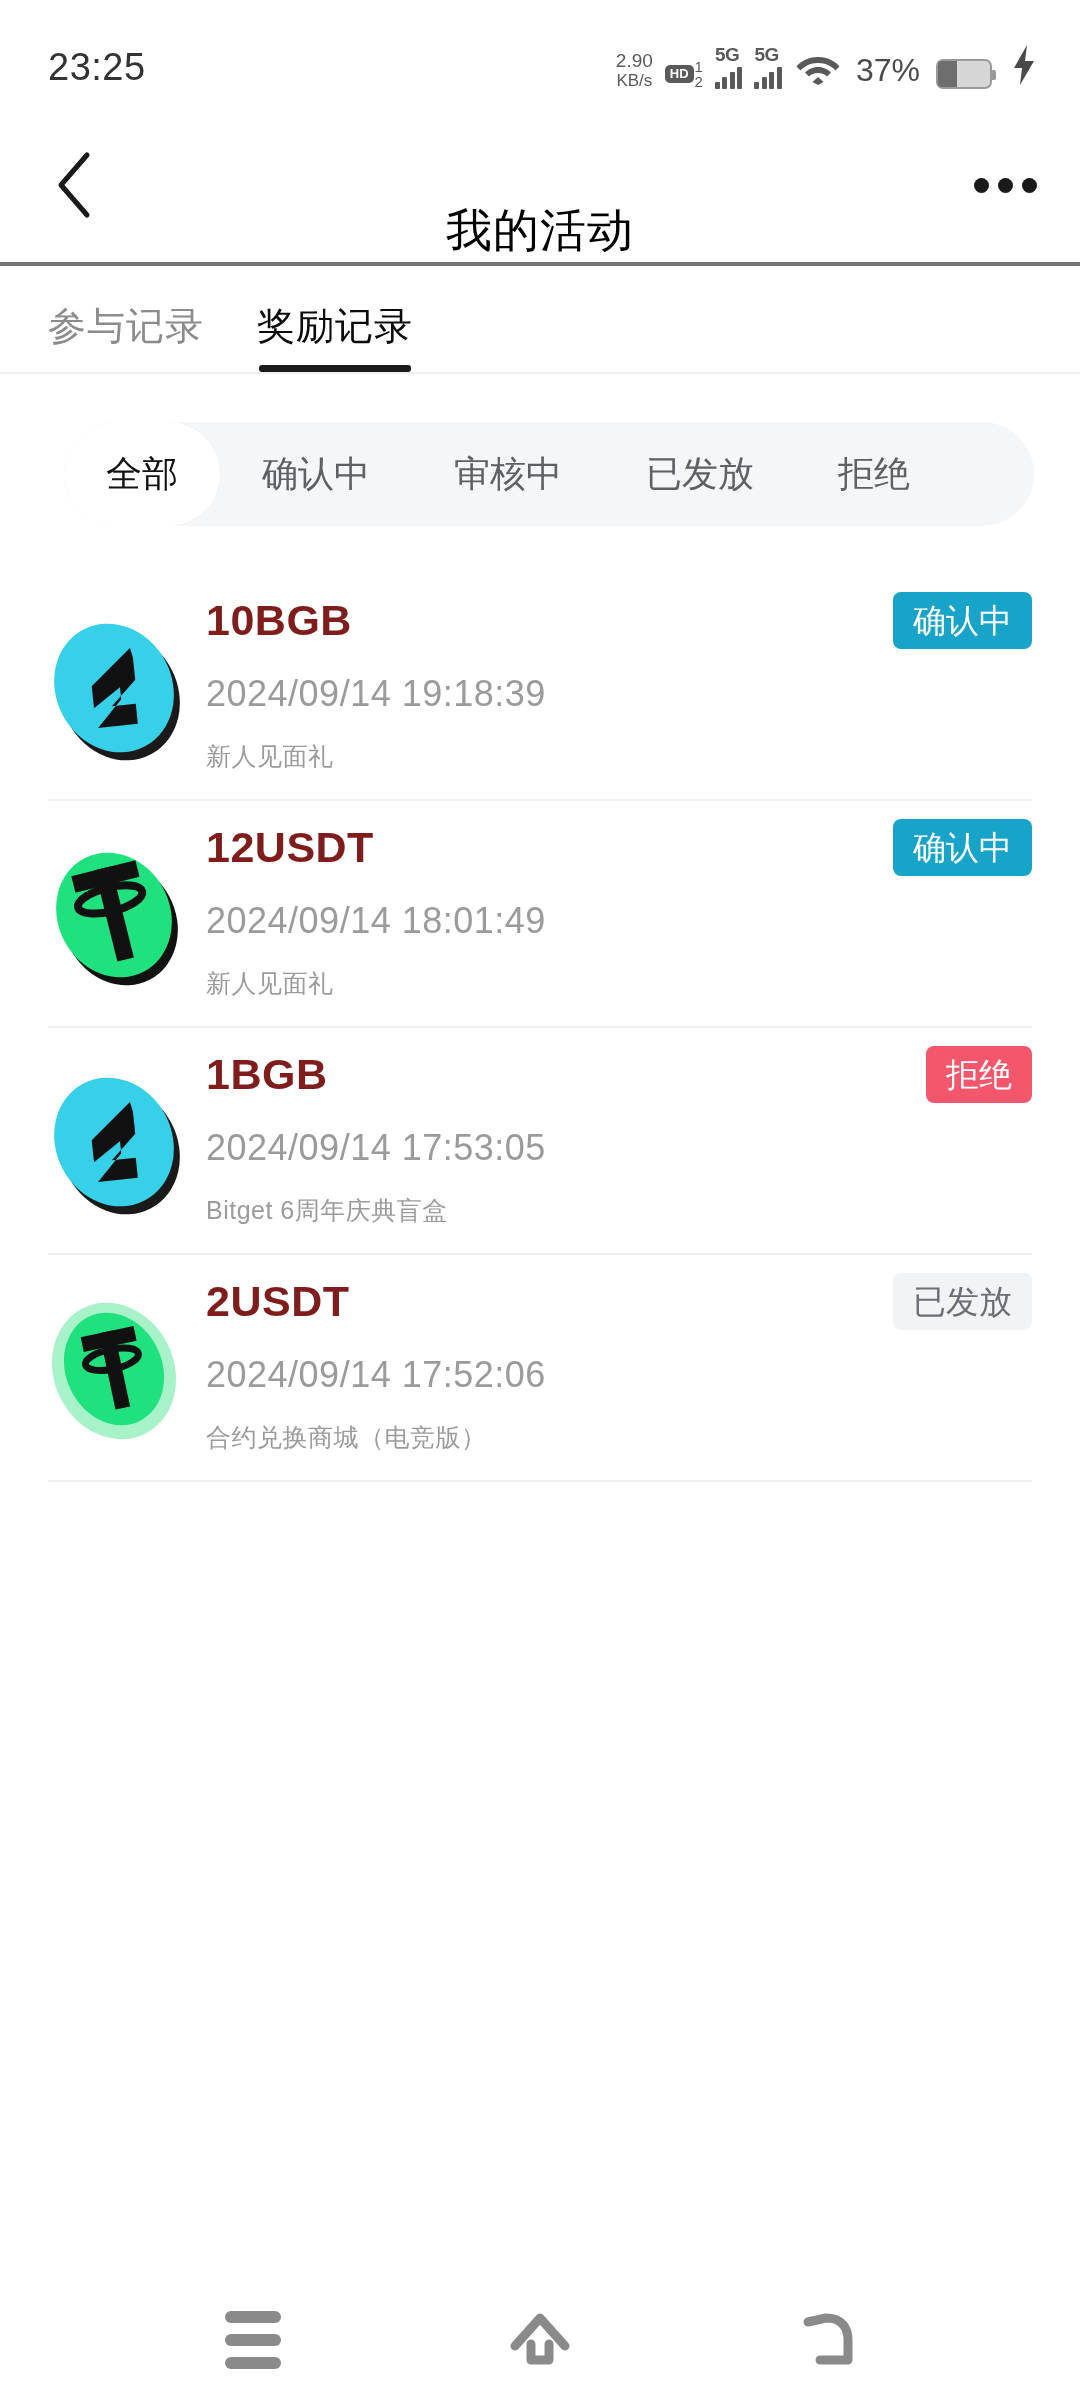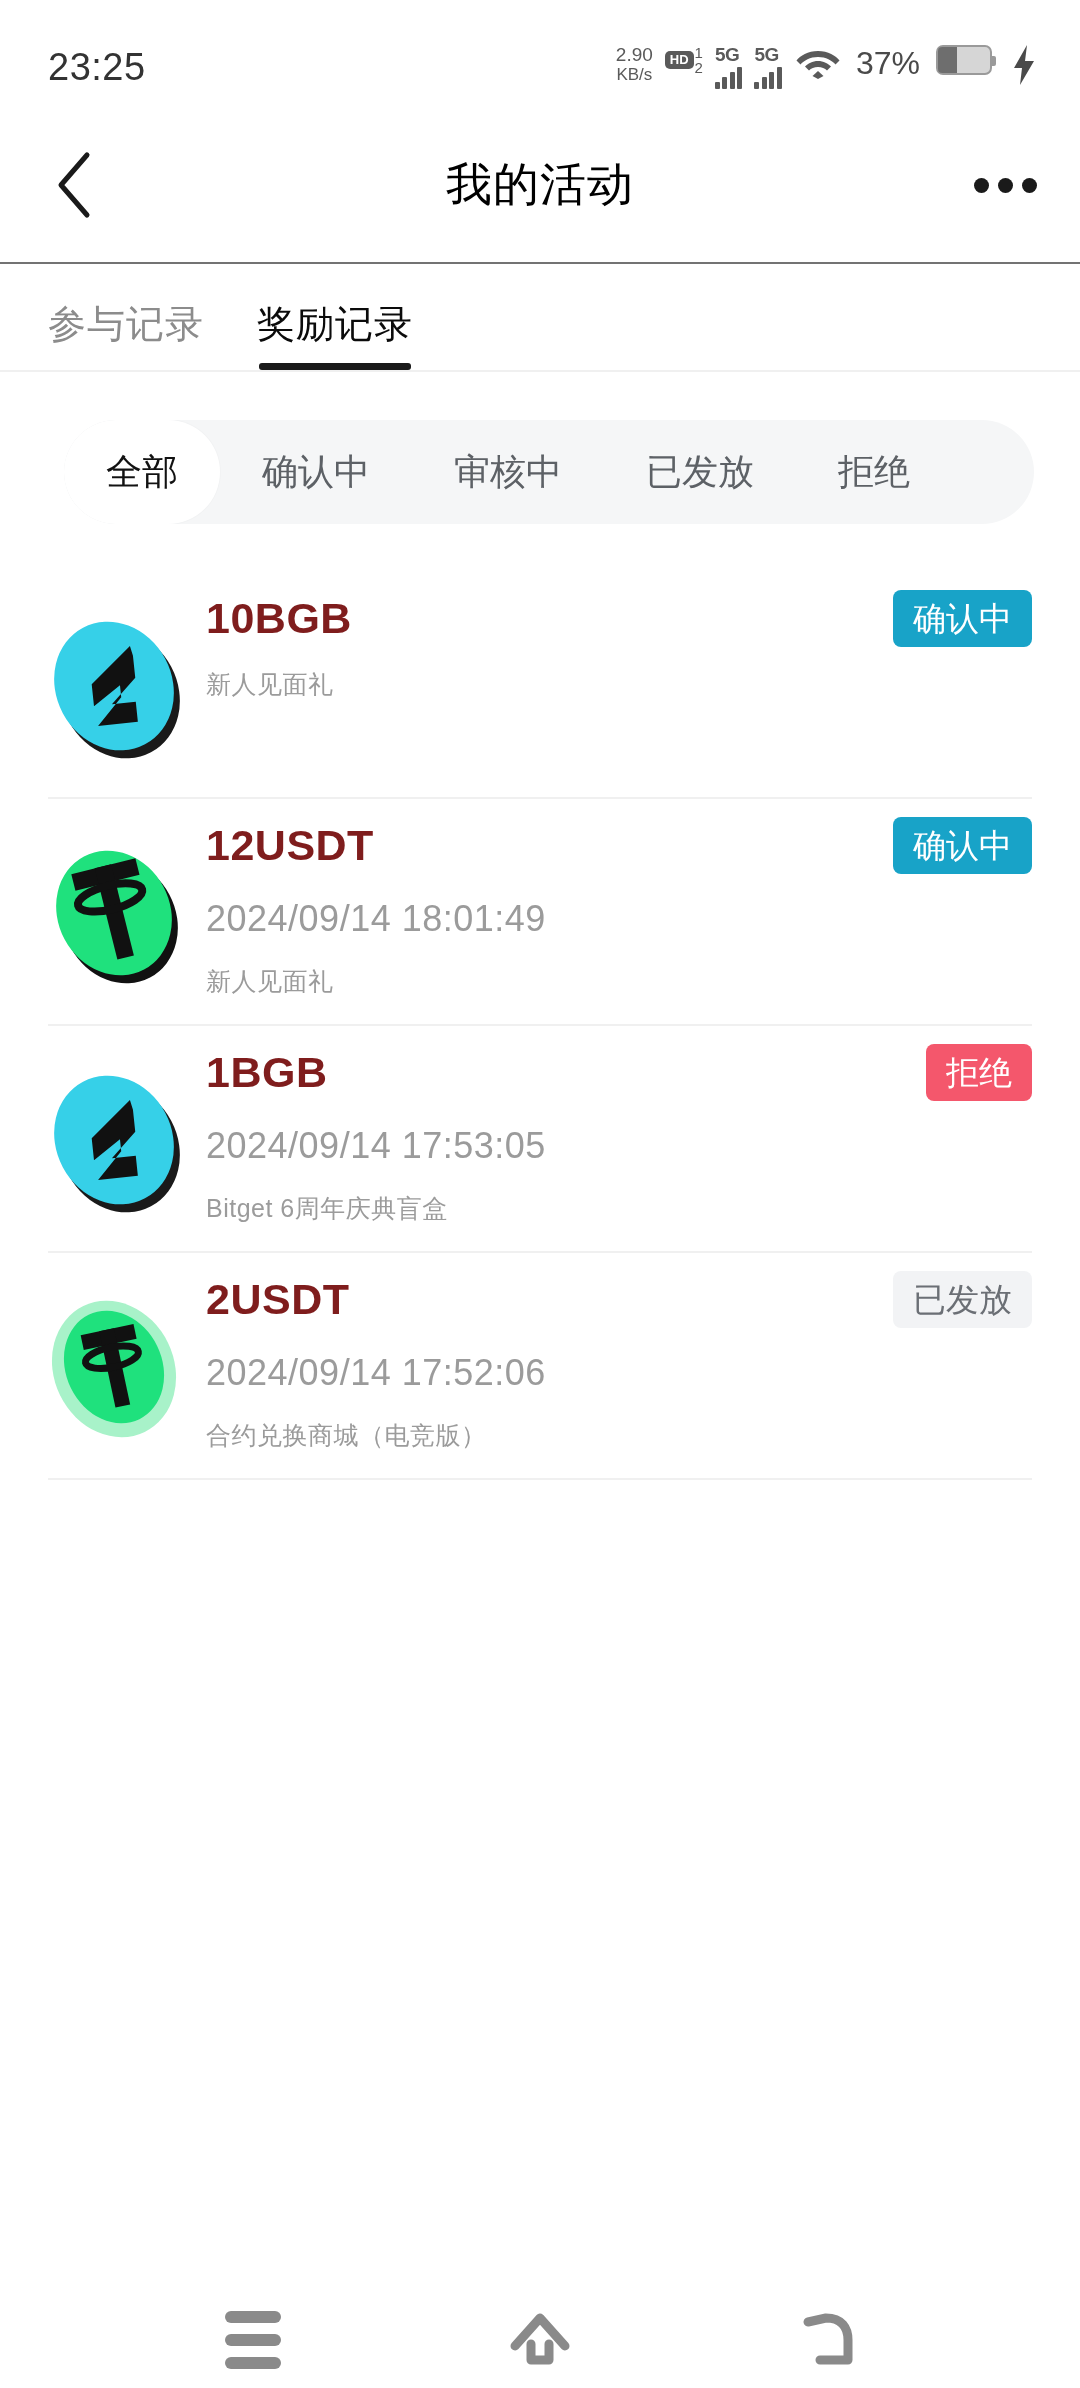--- a/index.html
+++ b/index.html
@@ -34,21 +34,21 @@
     padding: 0 44px 0 48px;
     box-sizing: border-box;
   }
   .status-time {
     font-size: 38px;
     color: #333333;
     letter-spacing: 0.5px;
   }
   .status-right {
     display: flex;
-    align-items: flex-start;
+    align-items: flex-end;
     gap: 12px;
   }
   .net-speed {
     display: flex;
     flex-direction: column;
     align-items: center;
     line-height: 1;
     color: #5a5a5a;
   }
   .net-speed .val { font-size: 19px; }
@@ -114,22 +114,22 @@
     width: 37%; background: #6e6e6e; border-radius: 4px 0 0 4px;
   }
   .bolt { margin-left: 8px; }
 
   
   .header {
     height: 154px;
     flex: 0 0 154px;
     position: relative;
     display: flex;
-    align-items: center;
-    border-bottom: 2px solid #737373;
+    align-items: flex-end;
+    border-bottom: 4px solid #737373;
   }
   .back-btn {
     position: absolute; left: 30px; top: 50%; transform: translateY(-50%);
     width: 90px; height: 90px; display: flex; align-items: center; justify-content: center;
   }
   .header-title {
     width: 100%; text-align: center;
     font-size: 46px; color: #000000; font-weight: 500;
     letter-spacing: 1px;
   }
@@ -373,20 +373,21 @@
     <div class="reward-item">
       <div class="coin">
         <svg width="140" height="150" viewBox="0 0 140 150">
           <ellipse cx="72" cy="82" rx="58" ry="66" transform="rotate(-28 72 82)" fill="#1a1a1a"></ellipse>
           <ellipse cx="66" cy="74" rx="58" ry="66" transform="rotate(-28 66 74)" fill="#36D0E8"></ellipse>
           <path d="M86 36 L44 70 L44 92 L72 74 L72 86 L46 112 L86 112 L86 92 L62 92 L88 68 L88 46 Z" fill="#111111" transform="rotate(-6 66 74)"></path>
         </svg>
       </div>
       <div class="item-body">
         <div class="item-amount">10BGB</div>
+        <div class="item-date">2024/09/14 19:18:39</div>
         <div class="item-source">新人见面礼</div>
       </div>
       <div class="badge pending">确认中</div>
     </div>
 
     <div class="reward-item">
       <div class="coin">
         <svg width="140" height="150" viewBox="0 0 140 150">
           <ellipse cx="72" cy="82" rx="56" ry="64" transform="rotate(-28 72 82)" fill="#111111"></ellipse>
           <ellipse cx="66" cy="74" rx="56" ry="64" transform="rotate(-28 66 74)" fill="#1FE17D"></ellipse>

